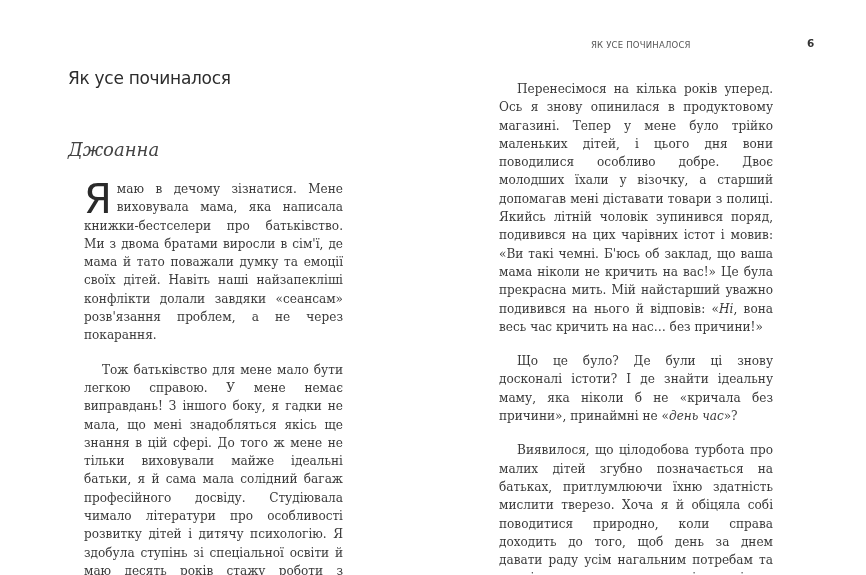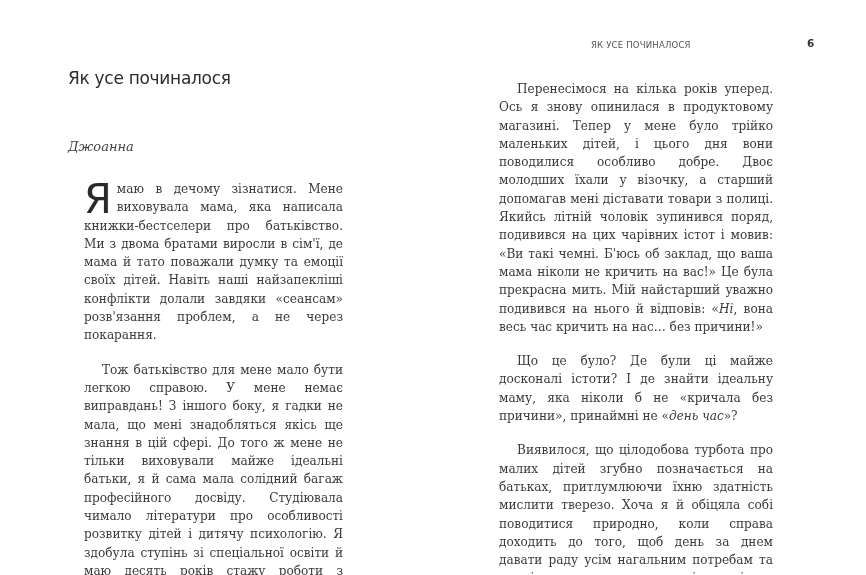--- a/index.html
+++ b/index.html
@@ -3,21 +3,21 @@
 <meta charset="utf-8">
 <style>
   html, body { margin:0; padding:0; background:#ffffff; }
   body { width:866px; height:575px; position:relative; overflow:hidden;
          font-family:"DejaVu Serif", serif; color:#3a3a3a; }
   .page { position:absolute; top:0; height:559px; }
   .page-left { left:0; width:433px; }
   .page-right { left:433px; width:433px; }
   .chapter-title { position:absolute; left:68px; top:68px; font-family:"DejaVu Sans", sans-serif;
                    font-size:17px; color:#2c2c2c; letter-spacing:-0.3px; font-weight:normal; margin:0; }
-  .author { position:absolute; left:68px; top:139px; font-style:italic; font-size:13px; color:#444; }
+  .author { position:absolute; left:68px; top:139px; font-style:italic; font-size:18px; color:#444; }
   .col { position:absolute; font-size:12.1px; line-height:18.3px; text-align:justify; }
   .col-left { left:68px; top:164px; width:291px; }
   .col-right { left:50px; top:64px; width:306px; }
   .col p { margin:16px; text-indent:18px; }
   .col p.first { text-indent:0; }
   .dropcap { float:left; font-family:"DejaVu Sans", sans-serif; font-size:40px; line-height:34px;
              margin:2px 5px 0 0; color:#2a2a2a; }
   .running-header { position:absolute; top:40px; left:158px; font-family:"DejaVu Sans", sans-serif;
                     font-size:8.5px; color:#555; letter-spacing:0.2px; }
   .page-number { position:absolute; top:37px; left:374px; font-family:"DejaVu Sans", sans-serif;
@@ -35,17 +35,17 @@
     <p>Тож батьківство для мене мало бути легкою справою. У мене немає виправдань! З іншого боку, я гадки не мала, що мені знадобляться якісь ще знання в цій сфері. До того ж мене не тільки виховували майже ідеальні батьки, я й сама мала солідний багаж професійного досвіду. Студіювала чимало літератури про особливості розвитку дітей і дитячу психологію. Я здобула ступінь зі спеціальної освіти й маю десять років стажу роботи з англомовними дітьми і з білінгвами в Західному Гарлемі як учителька у системі шкіл Нью-Йорка. Я планувала поводитися зі своїми дітьми природно.</p>
 
   </div>
 </div>
 
 <div class="page page-right">
   <div class="running-header">ЯК УСЕ ПОЧИНАЛОСЯ</div>
   <div class="page-number">6</div>
   <div class="col col-right">
     <p><span>Перенесімося на кілька років уперед. Ось я знову опинилася в продуктовому магазині. Тепер у мене було трійко маленьких дітей, і цього дня вони поводилися особливо добре. Двоє молодших їхали у візочку, а старший допомагав мені діставати товари з полиці. Якийсь літній чоловік зупинився поряд, подивився на цих чарівних істот і мовив: «Ви такі чемні. Б'юсь об заклад, що ваша мама ніколи не кричить на вас!» Це була прекрасна мить. Мій найстарший уважно подивився на нього й відповів: «</span><em>Ні</em><span>, вона весь час кричить на нас… без причини!»</span></p>
-    <p><span>Що це було? Де були ці майже досконалі істоти? І де знайти ідеальну маму, яка ніколи б не «кричала без причини», принаймні не «</span><em>день час</em><span>»?</span></p>
+    <p><span>Що це було? Де були ці знову досконалі істоти? І де знайти ідеальну маму, яка ніколи б не «кричала без причини», принаймні не «</span><em>день час</em><span>»?</span></p>
     <p>Виявилося, що цілодобова турбота про малих дітей згубно позначається на батьках, притлумлюючи їхню здатність мислити тверезо. Хоча я й обіцяла собі поводитися природно, коли справа доходить до того, щоб день за днем давати раду усім нагальним потребам та емоціям, що виникають, не існує нічого легкого чи досконалого. Іноді цілком достатньо бодай просто вижити.</p>
     <p><span>На початку материнства я, звісно, не відчувала, що можу поділитися якоюсь мудрістю щодо виховання дітей. Я навіть не почувалася достатньо компетентною в цій сфері. Щиро кажучи, я вважала за найкраще не згадувати про власне материнство. Стримувалася й не розповідала іншим знайомим матусям, що моя мати — відома письменниця. Коли мої діти плакали, скиглили чи били одне одного, я вважала за краще впоратися із цією ситуацією, не замислюючись постійно, чи хтось дивиться на мене й думає: «Гм, невже це </span></p>
   </div>
 </div>
 
 </body></html>

